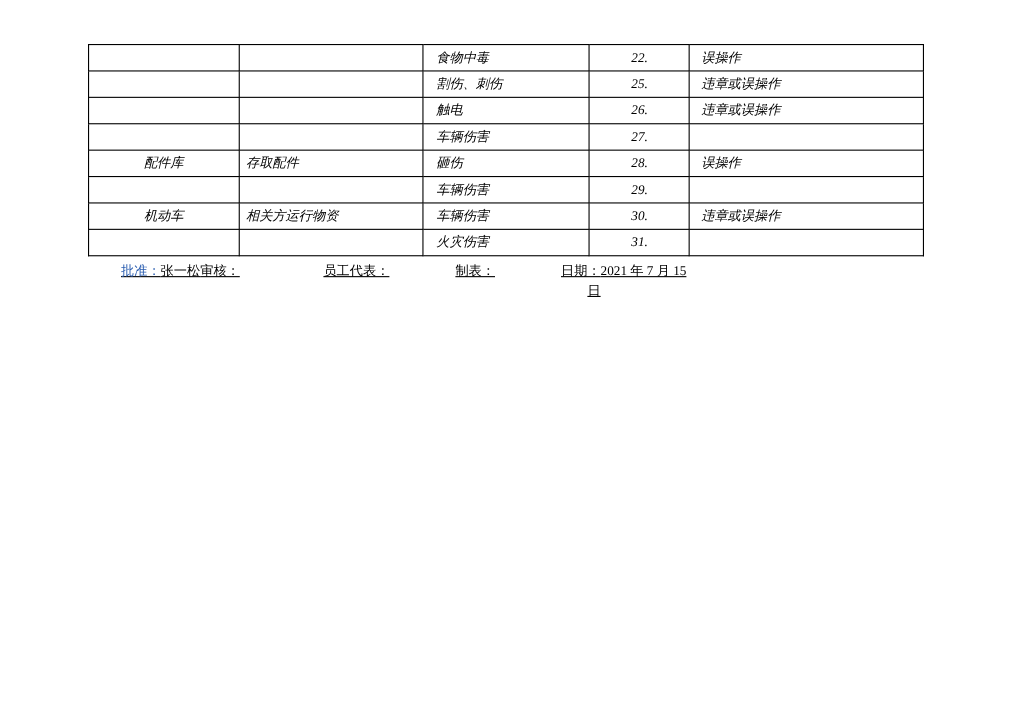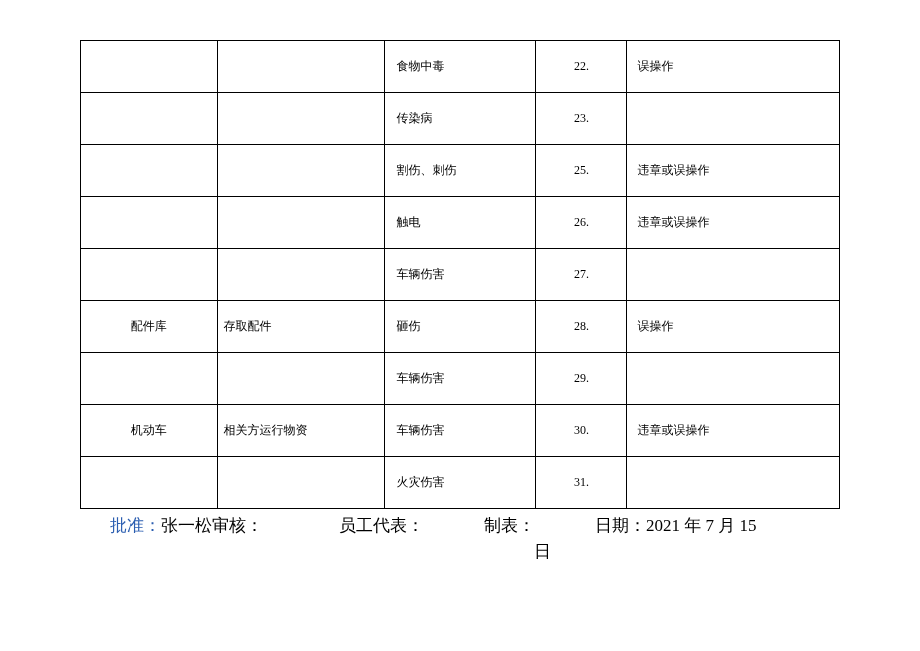--- a/index.html
+++ b/index.html
@@ -12,36 +12,38 @@
       color: #000;
       width: 920px;
     }
     table {
       border-collapse: collapse;
       width: 100%;
       table-layout: fixed;
     }
     td {
       border: 1px solid #000;
-      padding: 17px 6px;
+      padding: 3px 6px;
       height: 22px;
       vertical-align: middle;
       overflow: hidden;
       white-space: nowrap;
+      font-style: italic;
     }
     .col1 { width: 18%; text-align: center; }
     .col2 { width: 22%; text-align: left; }
     .col3 { width: 20%; text-align: left; padding-left: 12px; }
     .col4 { width: 12%; text-align: center; }
     .col5 { width: 28%; text-align: left; padding-left: 10px; }
     .footer {
       margin-top: 4px;
       padding-left: 30px;
-      font-size: 17px;
+      font-size: 12px;
       line-height: 1.5;
+      text-decoration: underline;
     }
     .footer-row {
       display: flex;
       flex-wrap: nowrap;
     }
     .footer-seg {
       white-space: nowrap;
     }
     .approve-label { color: #2a5db0; }
     .gap-sm { margin-right: 76px; }
@@ -56,27 +58,20 @@
 <body>
 
 <table>
   <tbody>
     <tr>
       <td class="col1"></td>
       <td class="col2"></td>
       <td class="col3">食物中毒</td>
       <td class="col4">22.</td>
       <td class="col5">误操作</td>
-    </tr>
-    <tr>
-      <td class="col1"></td>
-      <td class="col2"></td>
-      <td class="col3">传染病</td>
-      <td class="col4">23.</td>
-      <td class="col5"></td>
     </tr>
     <tr>
       <td class="col1"></td>
       <td class="col2"></td>
       <td class="col3">割伤、刺伤</td>
       <td class="col4">25.</td>
       <td class="col5">违章或误操作</td>
     </tr>
     <tr>
       <td class="col1"></td>

